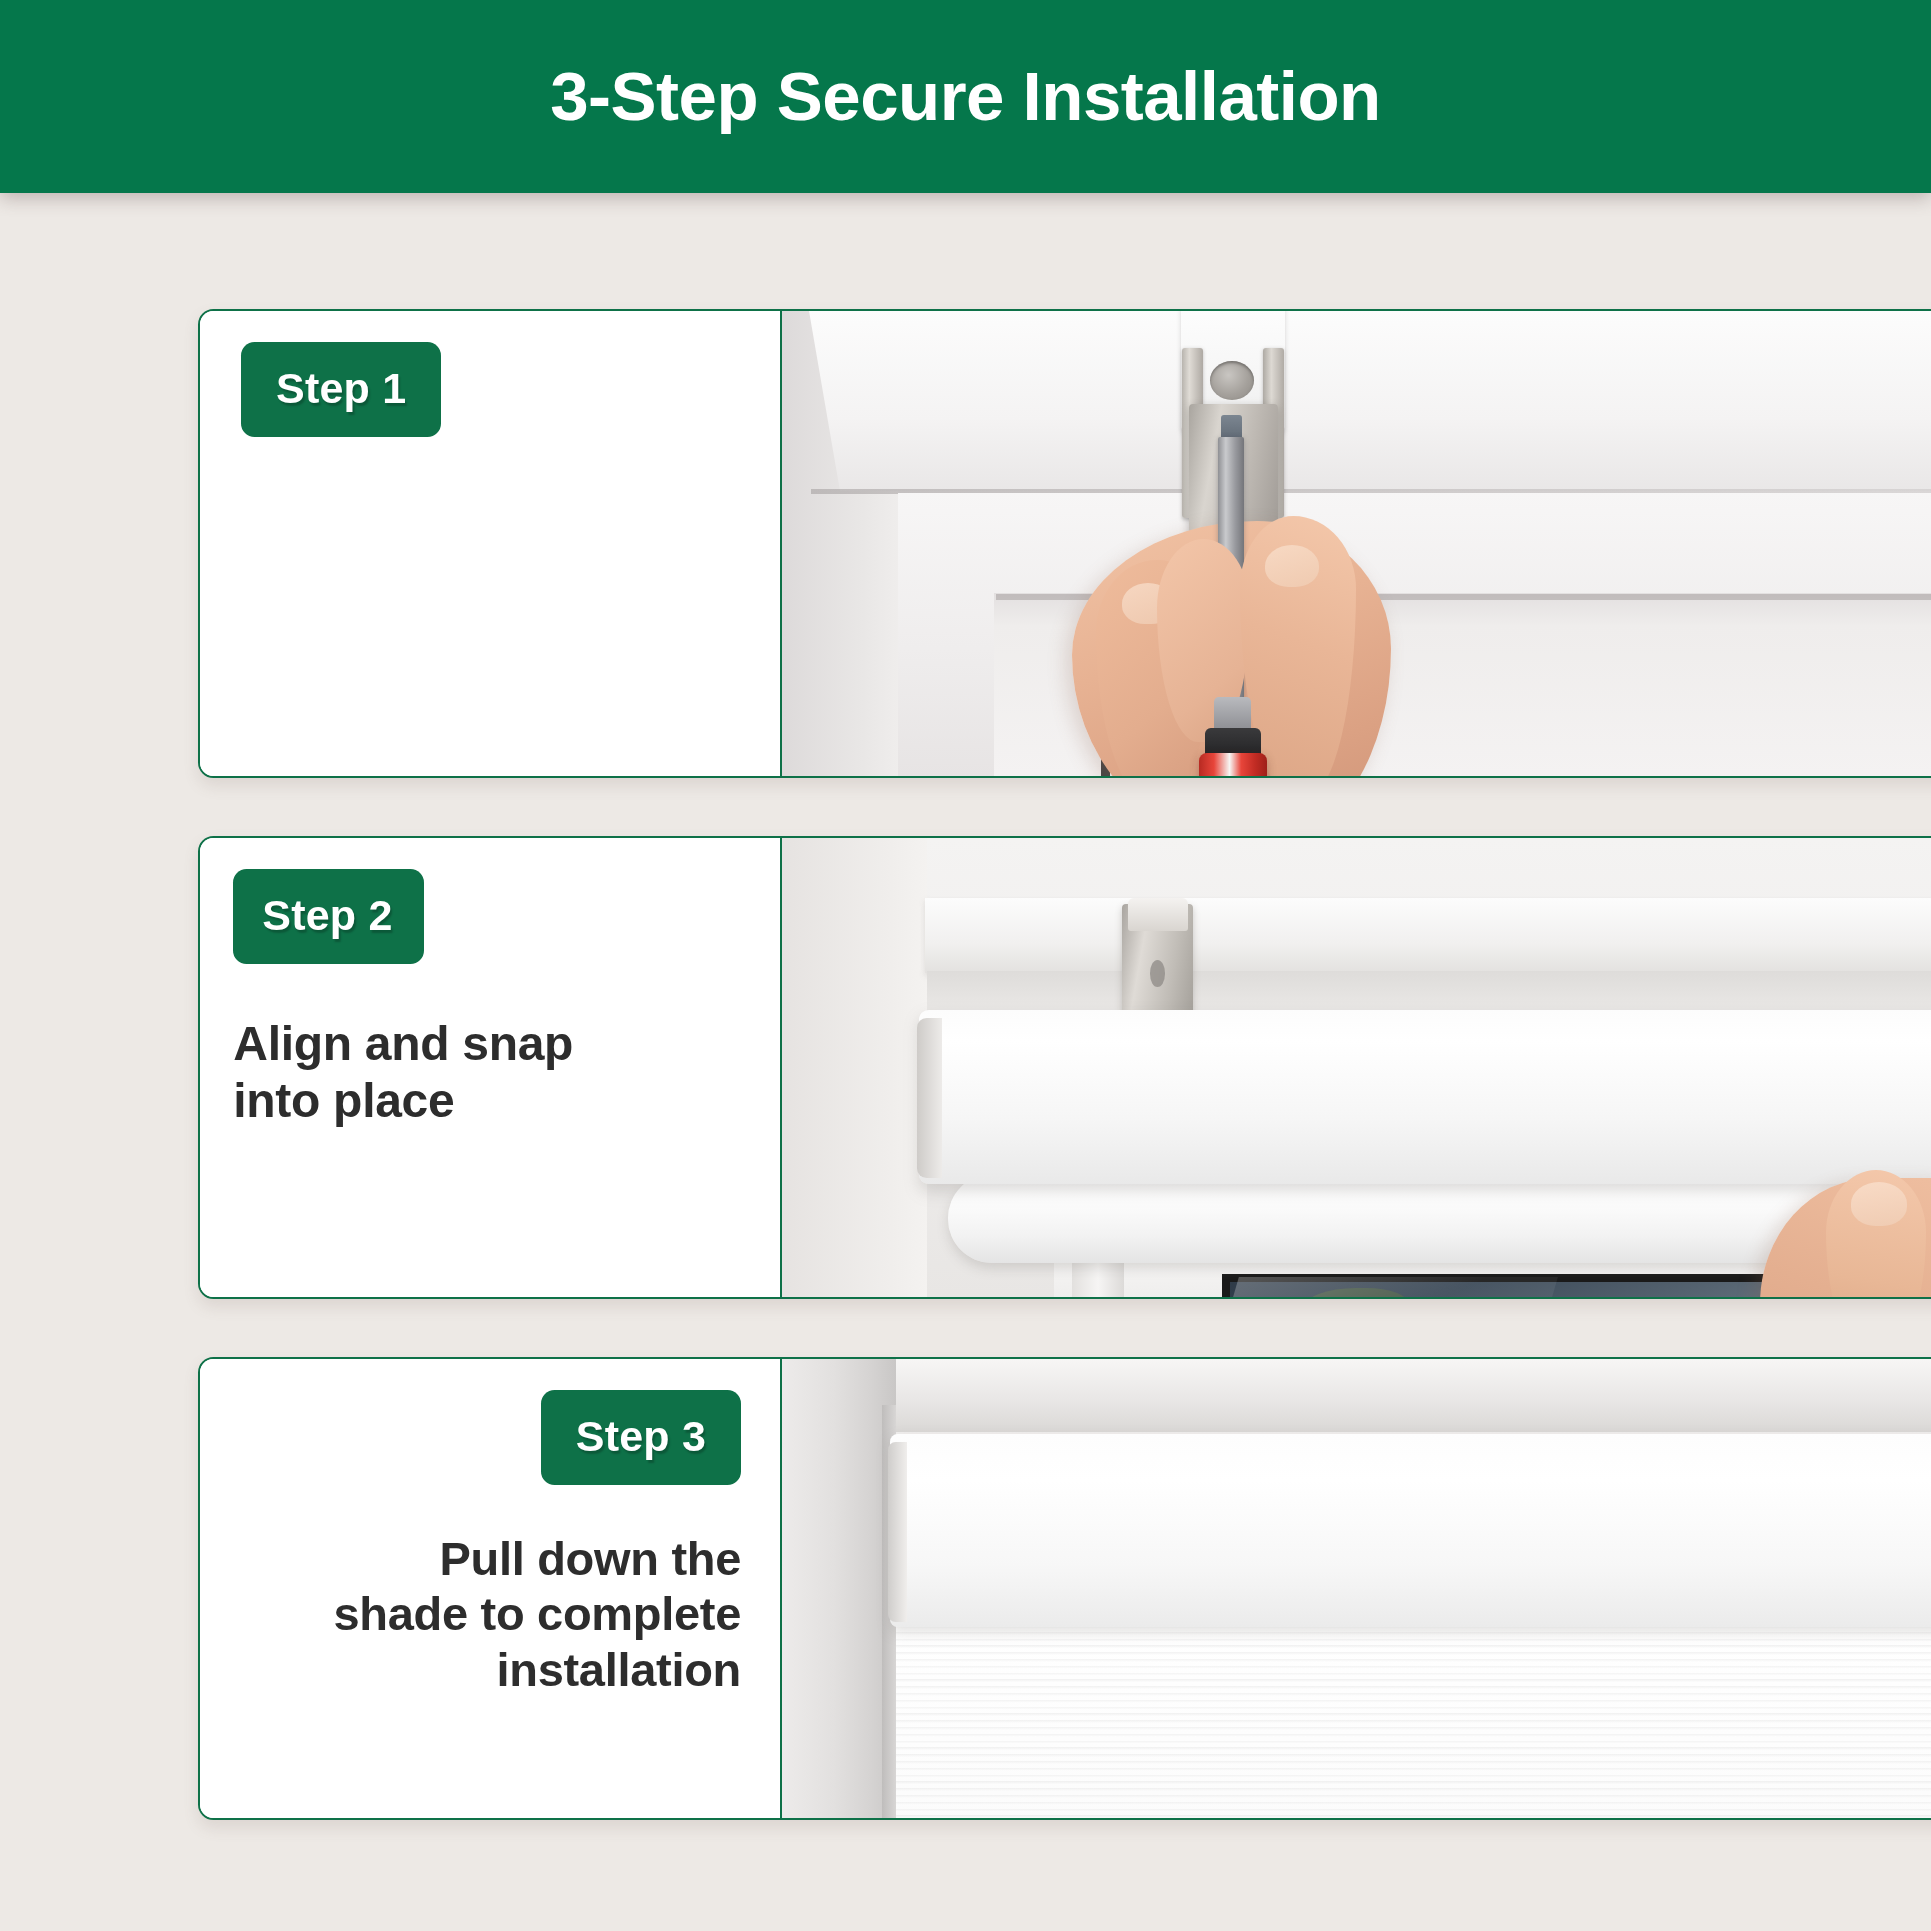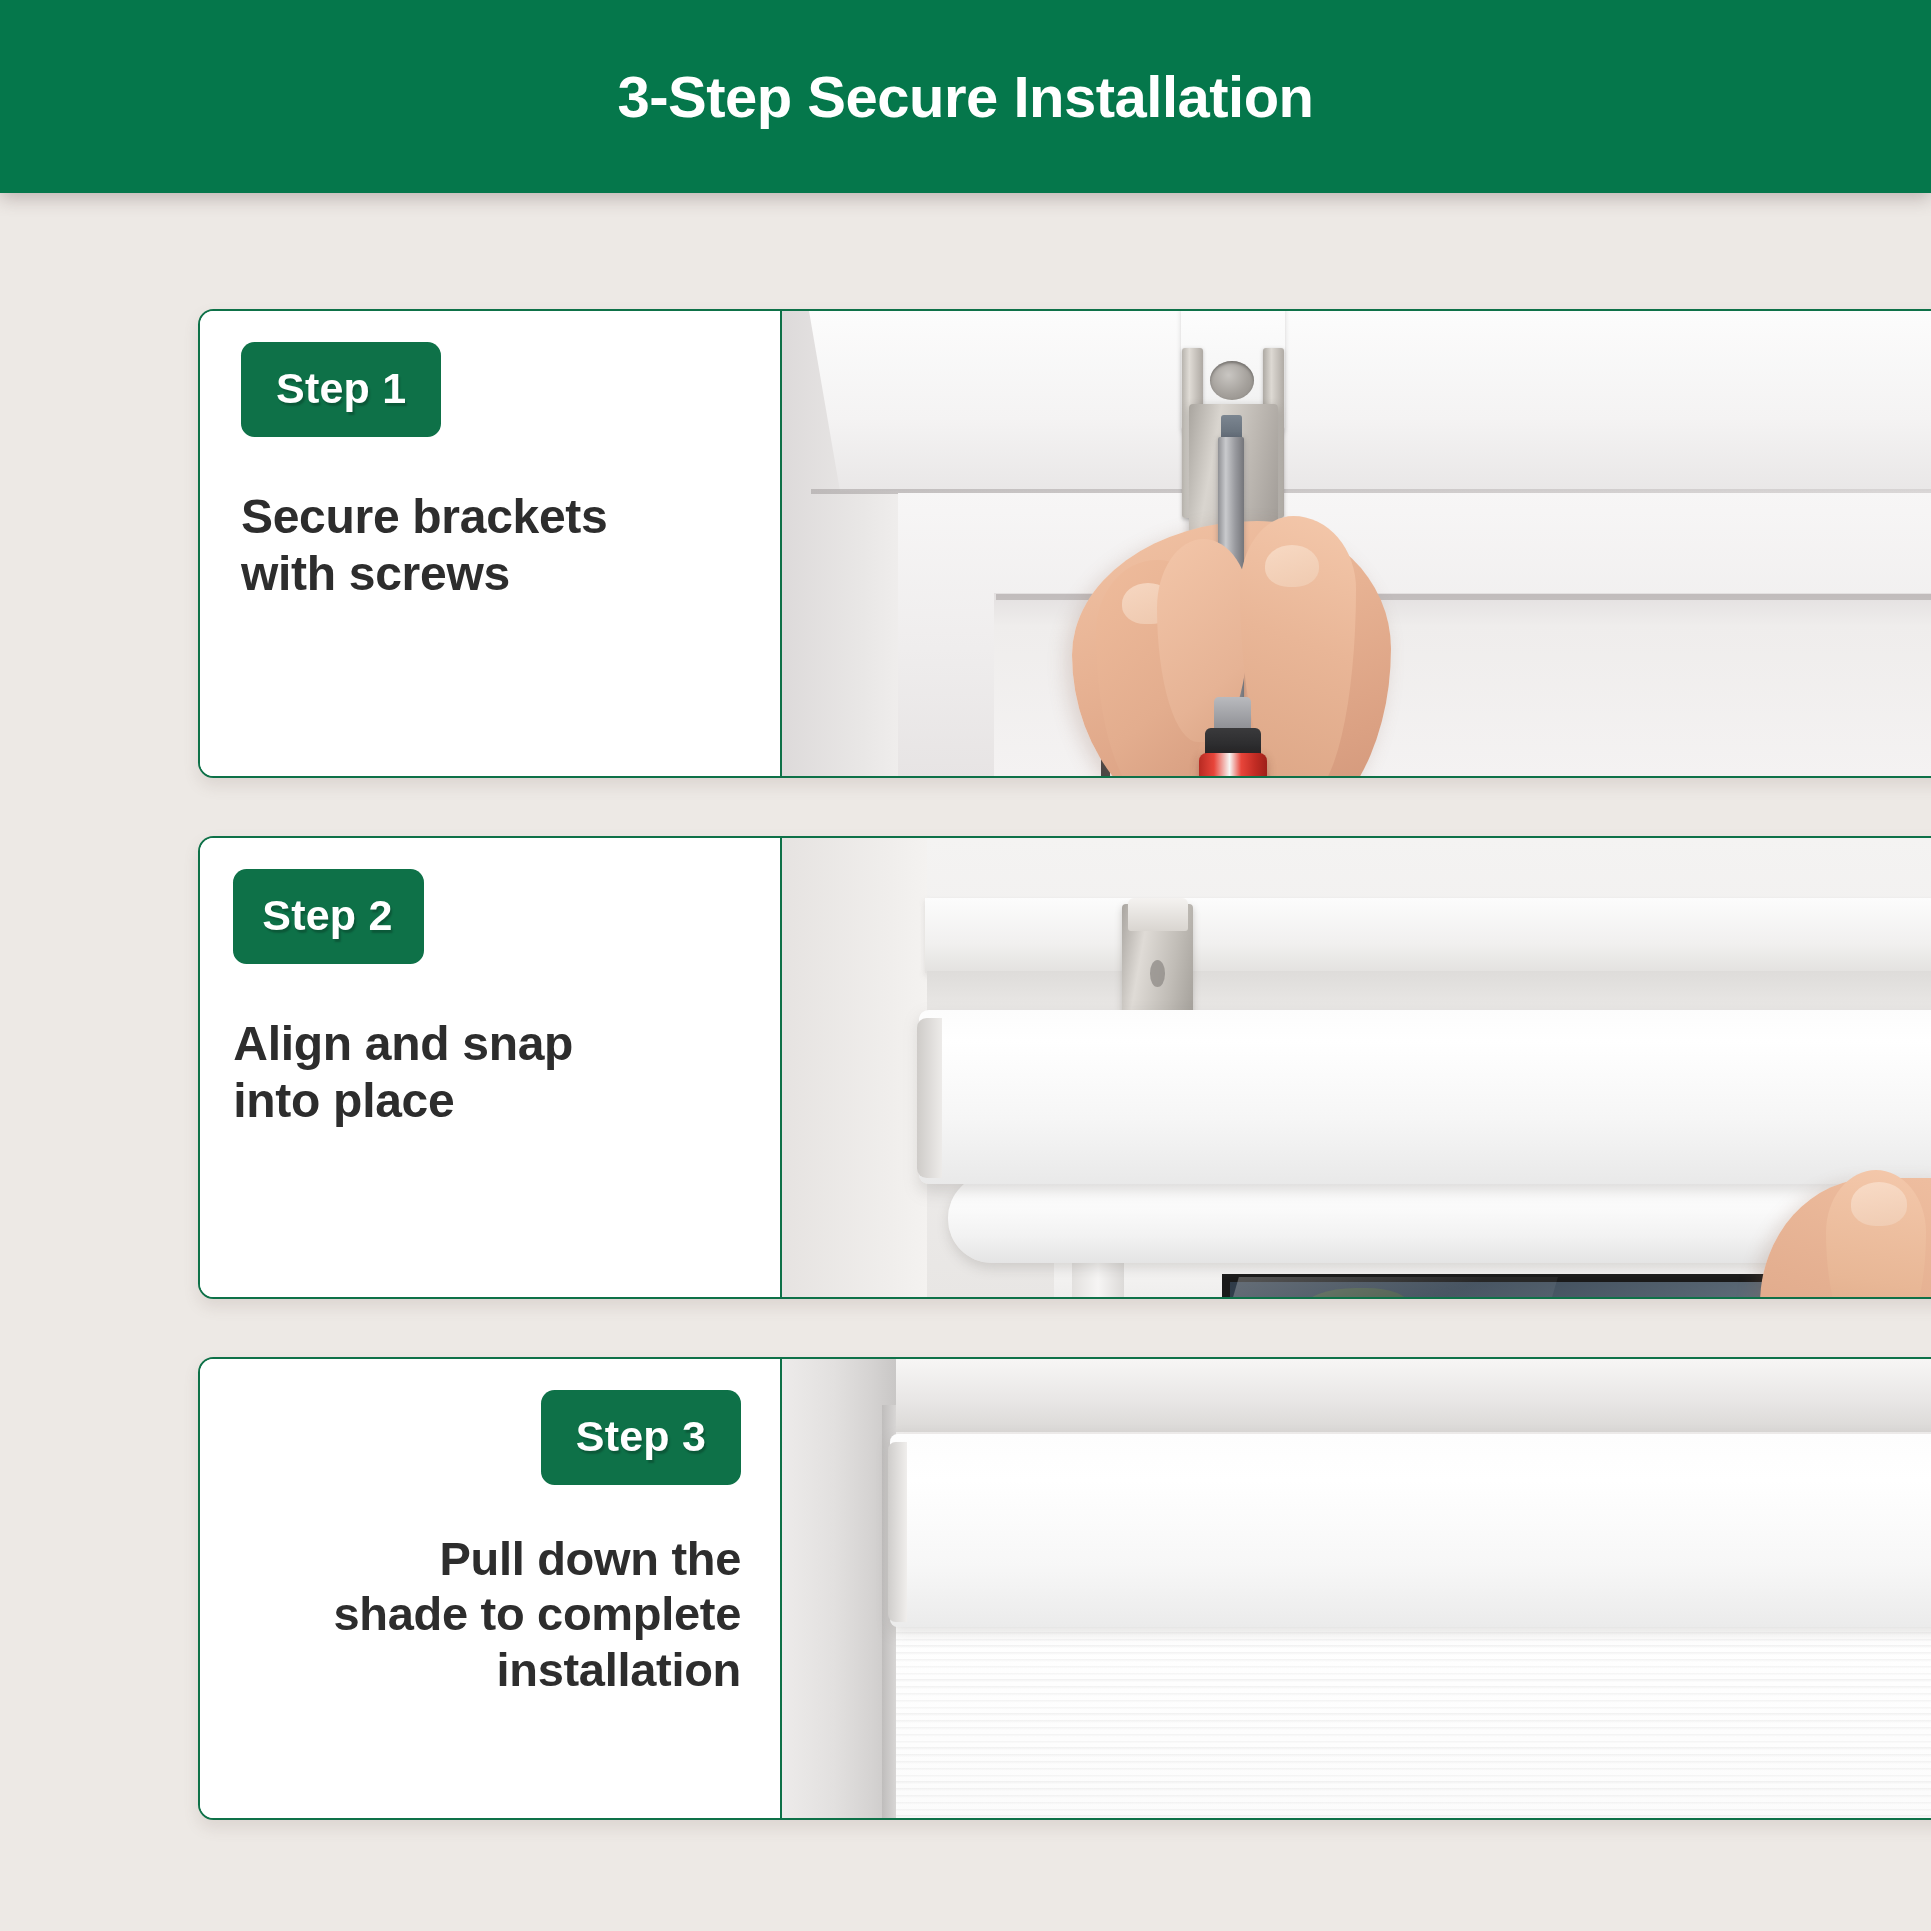--- a/index.html
+++ b/index.html
@@ -33,21 +33,21 @@
     background: #05774B;
     display: flex;
     align-items: center;
     justify-content: center;
     box-shadow: 0 5.8px 17.4px rgba(90, 70, 70, 0.33);
     z-index: 5;
   }
 
   .header-title {
     color: #FFFFFF;
-    font-size: 58px;
+    font-size: 69px;
     font-weight: 700;
     letter-spacing: -0.5px;
     line-height: 1;
     text-align: center;
   }
 
   
   .cards {
     position: absolute;
     left: 198px;
@@ -425,22 +425,20 @@
   <div class="header">
     <h1 class="header-title">3-Step Secure Installation</h1>
   </div>
 
   <div class="cards">
 
     <div class="card card-1">
       <div class="card-text">
         <div class="step-text-inner">
           <span class="step-badge">Step 1</span>
-          <div class="step-heading">Secure brackets
-with screws</div>
         </div>
       </div>
       <div class="card-photo">
         <div class="photo-stage">
           <div class="p1-wall"></div>
           <div class="p1-recess-left"></div>
           <div class="p1-ceiling"></div>
           <div class="p1-ceiling-edge"></div>
           <div class="p1-wall-lower"></div>
           <div class="p1-sill"></div>

